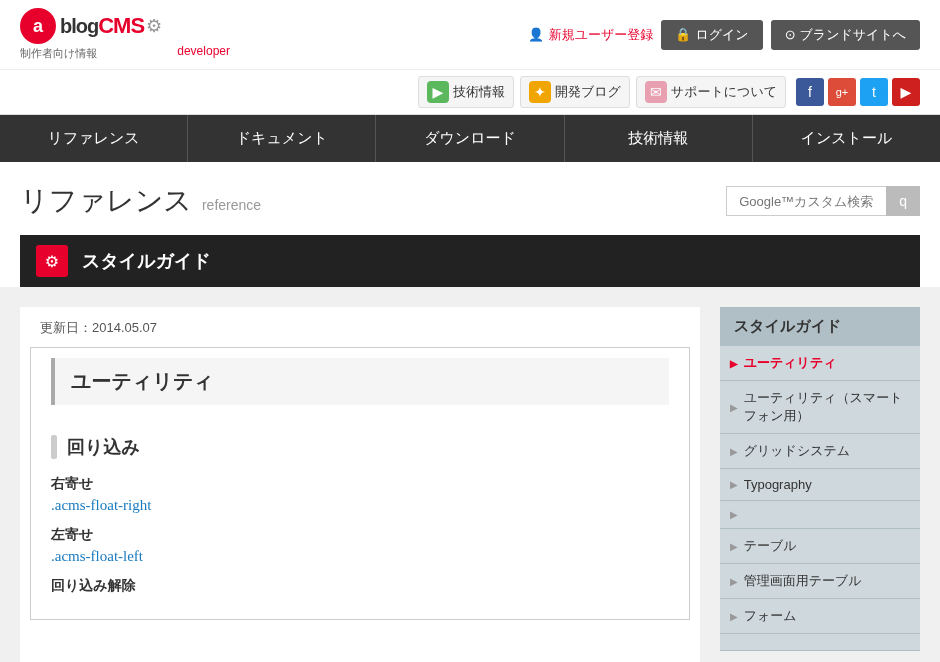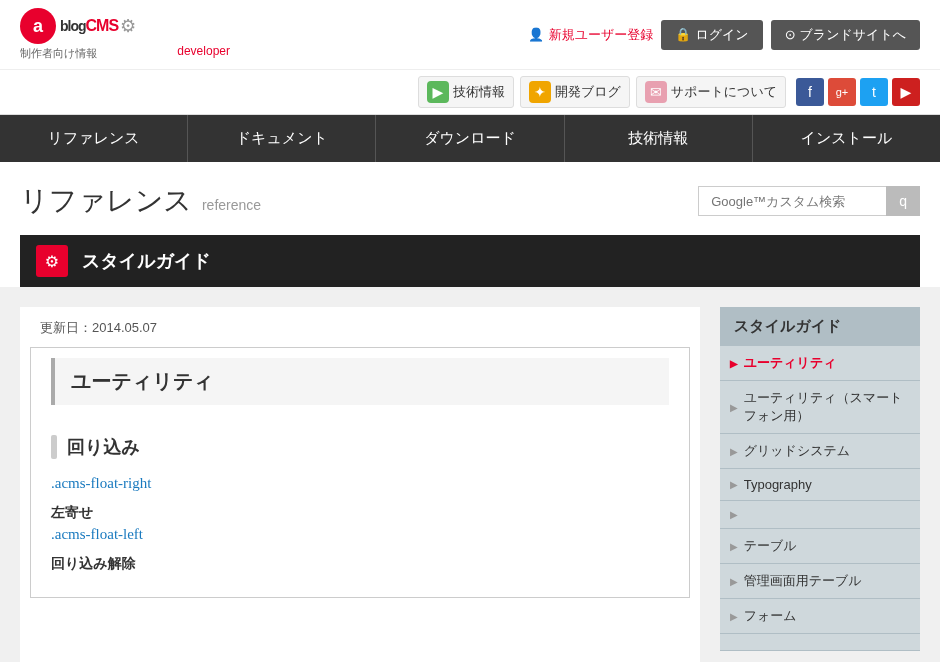--- a/index.html
+++ b/index.html
@@ -25,24 +25,24 @@
     }
     .logo-a {
       width: 36px; height: 36px;
       background: #e8002d;
       border-radius: 50%;
       display: flex; align-items: center; justify-content: center;
       color: #fff; font-weight: bold; font-size: 18px;
       margin-right: 4px;
     }
     .logo-blog {
-      font-size: 14px; font-weight: bold; color: #333; letter-spacing: -1px;
+      font-size: 20px; font-weight: bold; color: #333; letter-spacing: -1px;
     }
     .logo-cms {
-      font-size: 16px; font-weight: bold; color: #e8002d; letter-spacing: -1px;
+      font-size: 22px; font-weight: bold; color: #e8002d; letter-spacing: -1px;
     }
     .logo-gear {
       font-size: 18px; color: #999; margin-left: 2px;
     }
     .logo-sub {
       font-size: 11px; color: #666; margin-top: 2px;
     }
     .logo-dev {
       font-size: 12px; color: #e8002d; margin-left: 60px;
     }
@@ -156,21 +156,21 @@
       font-size: 14px; color: #999;
     }
     .search-area {
       display: flex; gap: 0;
     }
     .search-input {
       padding: 6px 12px;
       border: 1px solid #ccc;
       border-right: none;
       font-size: 13px;
-      width: 188px;
+      width: 160px;
       color: #999;
       outline: none;
     }
     .search-btn {
       background: #bbb;
       border: 1px solid #bbb;
       color: #fff;
       padding: 6px 12px;
       cursor: pointer;
       font-size: 14px;
@@ -390,20 +390,21 @@
   <div class="main-content">
     <div class="update-date">更新日：2014.05.07</div>
     <div class="content-body">
       <div class="content-section-title">ユーティリティ</div>
 
       <div class="subsection-title">
         <div class="subsection-icon"></div>
         <span>回り込み</span>
       </div>
 
+      <div class="content-label">右寄せ</div>
       <div class="content-code">.acms-float-right</div>
 
       <div class="content-label">左寄せ</div>
       <div class="content-code">.acms-float-left</div>
 
       <div class="content-label">回り込み解除</div>
     </div>
   </div>
 
   <div class="sidebar">

